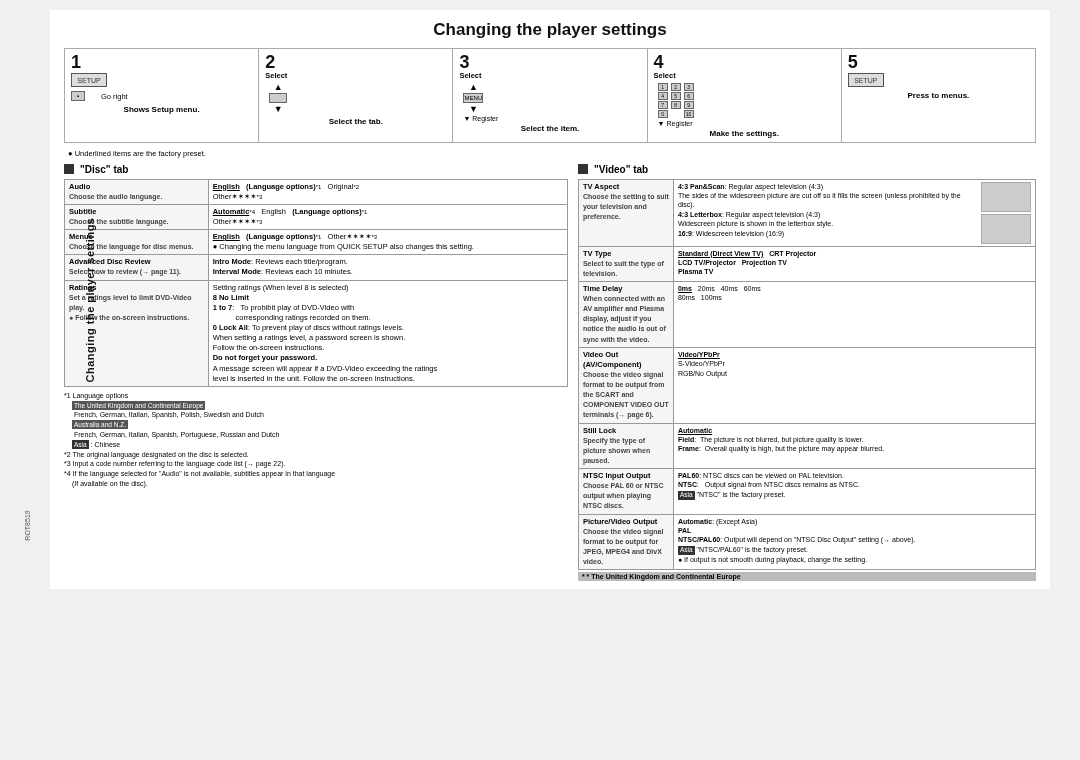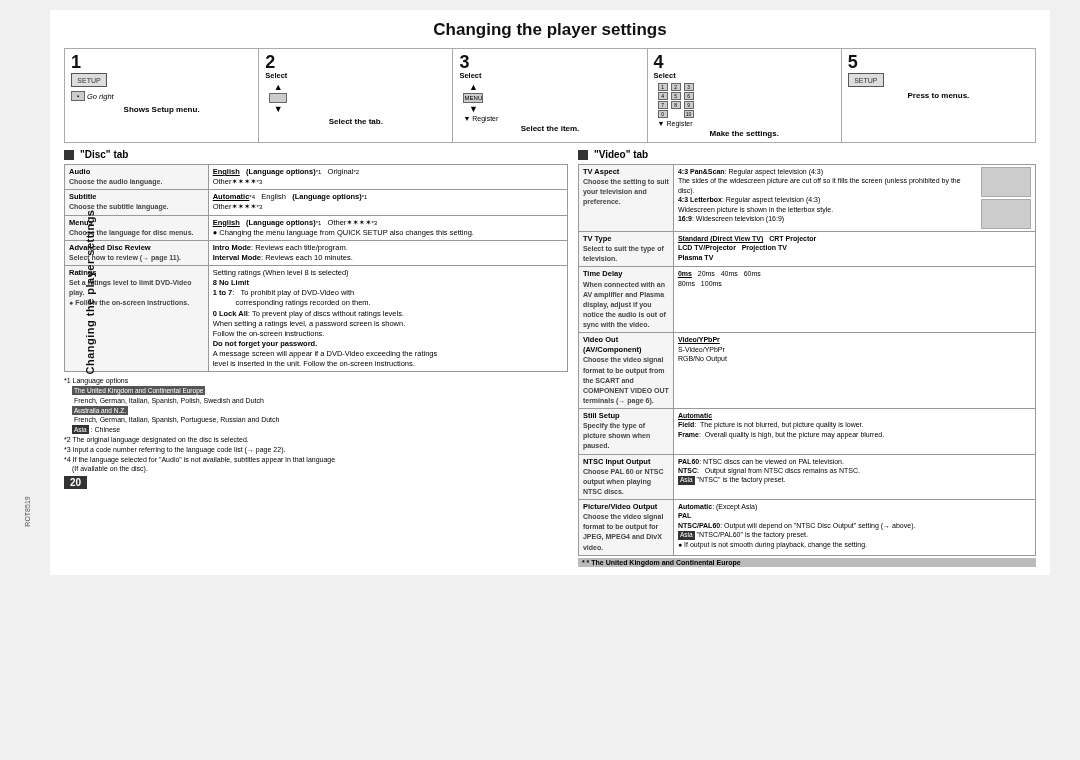--- a/index.html
+++ b/index.html
@@ -242,21 +242,21 @@
     <span class="rotated-label">Changing the player settings</span>
     <span class="rot-code">ROT8519</span>
 
     <div class="page-title">Changing the player settings</div>
 
     <div class="steps-row">
 
       <div class="step-cell">
         <div class="step-num">1</div>
         <div class="step-icon" style="width:36px;height:14px;border:1px solid #555;background:#ddd;font-size:7px;display:flex;align-items:center;justify-content:center;">SETUP</div>
-        <div style="display:flex;align-items:center;gap:2px;margin:2px 0;font-style:italic;">
+        <div style="display:flex;align-items:center;gap:16px;margin:2px 0;">
           <div style="width:14px;height:10px;border:1px solid #666;background:#ccc;display:flex;align-items:center;justify-content:center;font-size:6px;">▪</div>
           <span style="font-size:7.5px;">Go right</span>
         </div>
         <div class="step-label">Shows Setup menu.</div>
       </div>
 
       <div class="step-cell">
         <div class="step-num">2</div>
         <div style="font-size:7.5px;font-weight:bold;margin-bottom:1px;">Select</div>
         <div style="display:flex;flex-direction:column;gap:1px;margin:1px 0 1px 4px;">
@@ -301,20 +301,21 @@
       </div>
 
       <div class="step-cell">
         <div class="step-num">5</div>
         <div class="step-icon" style="width:36px;height:14px;border:1px solid #555;background:#ddd;font-size:7px;display:flex;align-items:center;justify-content:center;">SETUP</div>
         <div class="step-label">Press to menus.</div>
       </div>
     </div>
 
     <div class="notes-section">
+      <div class="bullet">● <span>Underlined items are the factory preset.</span></div>
     </div>
 
 
     <div class="two-col">
 
       <div class="left-col">
         <div class="section-header">
           <span class="sq-icon"></span>
           <span>"Disc" tab</span>
         </div>
@@ -380,23 +381,20 @@
           <div style="margin-left:10px;">French, German, Italian, Spanish, Polish, Swedish and Dutch</div>
           <div style="margin-left:8px;"><span class="aus-tag">Australia and N.Z.</span></div>
           <div style="margin-left:10px;">French, German, Italian, Spanish, Portuguese, Russian and Dutch</div>
           <div style="margin-left:8px;"><span class="asia-tag">Asia</span> : Chinese</div>
           <div>*2 The original language designated on the disc is selected.</div>
           <div>*3 Input a code number referring to the language code list (→ page 22).</div>
           <div>*4 If the language selected for "Audio" is not available, subtitles appear in that language</div>
           <div style="margin-left:8px;">(If available on the disc).</div>
         </div>
 
-        <div class="page-number-bar">
-          <div class="page-num-box">20</div>
-        </div>
       </div>
 
       <div class="right-col">
         <div class="section-header">
           <span class="sq-icon"></span>
           <span>"Video" tab</span>
         </div>
         <table class="right-table">
 
           <tbody>
@@ -452,21 +450,21 @@
             </td>
             <td style="font-size:7px;">
               <span class="underline bold">Video/YPbPr</span><br>
               S-Video/YPbPr<br>
               RGB/No Output
             </td>
           </tr>
 
           <tr>
             <td class="r-label">
-              <span class="bold">Still Setup</span><br>
+              <span class="bold">Still Lock</span><br>
               <span class="r-desc">Specify the type of picture shown when paused.</span>
             </td>
             <td style="font-size:7px;">
               <span class="underline bold">Automatic</span><br>
               <span class="bold">Field</span>:&nbsp;&nbsp;The picture is not blurred, but picture quality is lower.<br>
               <span class="bold">Frame</span>:&nbsp;&nbsp;Overall quality is high, but the picture may appear blurred.
             </td>
           </tr>
 
           <tr>

